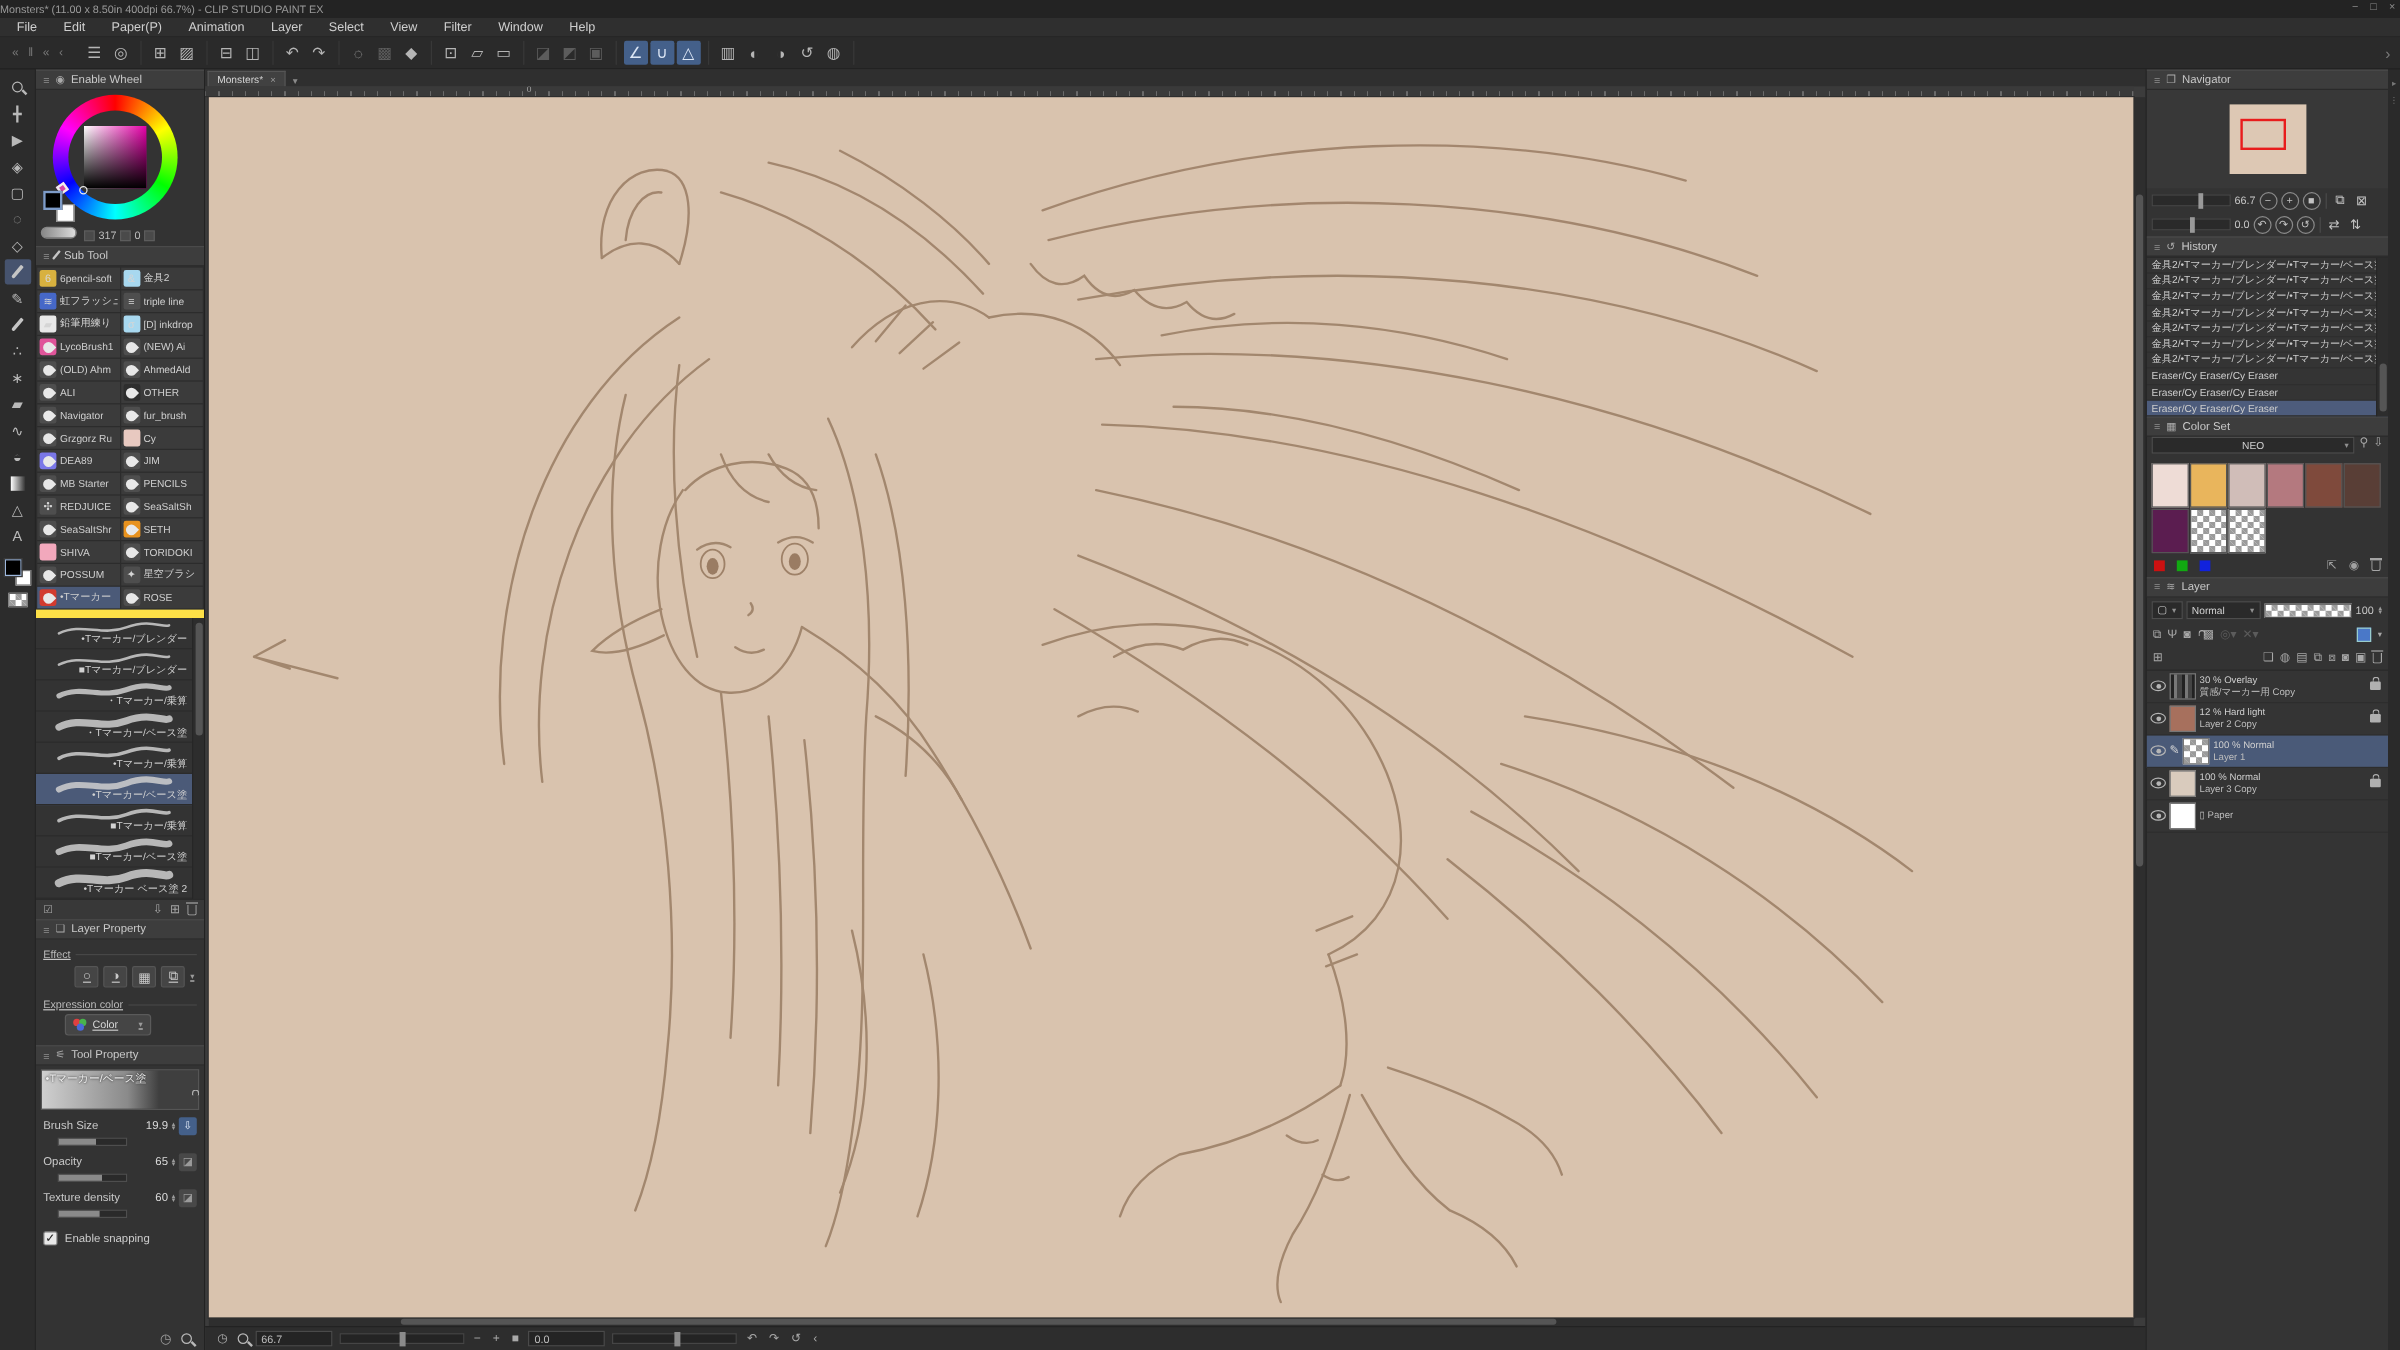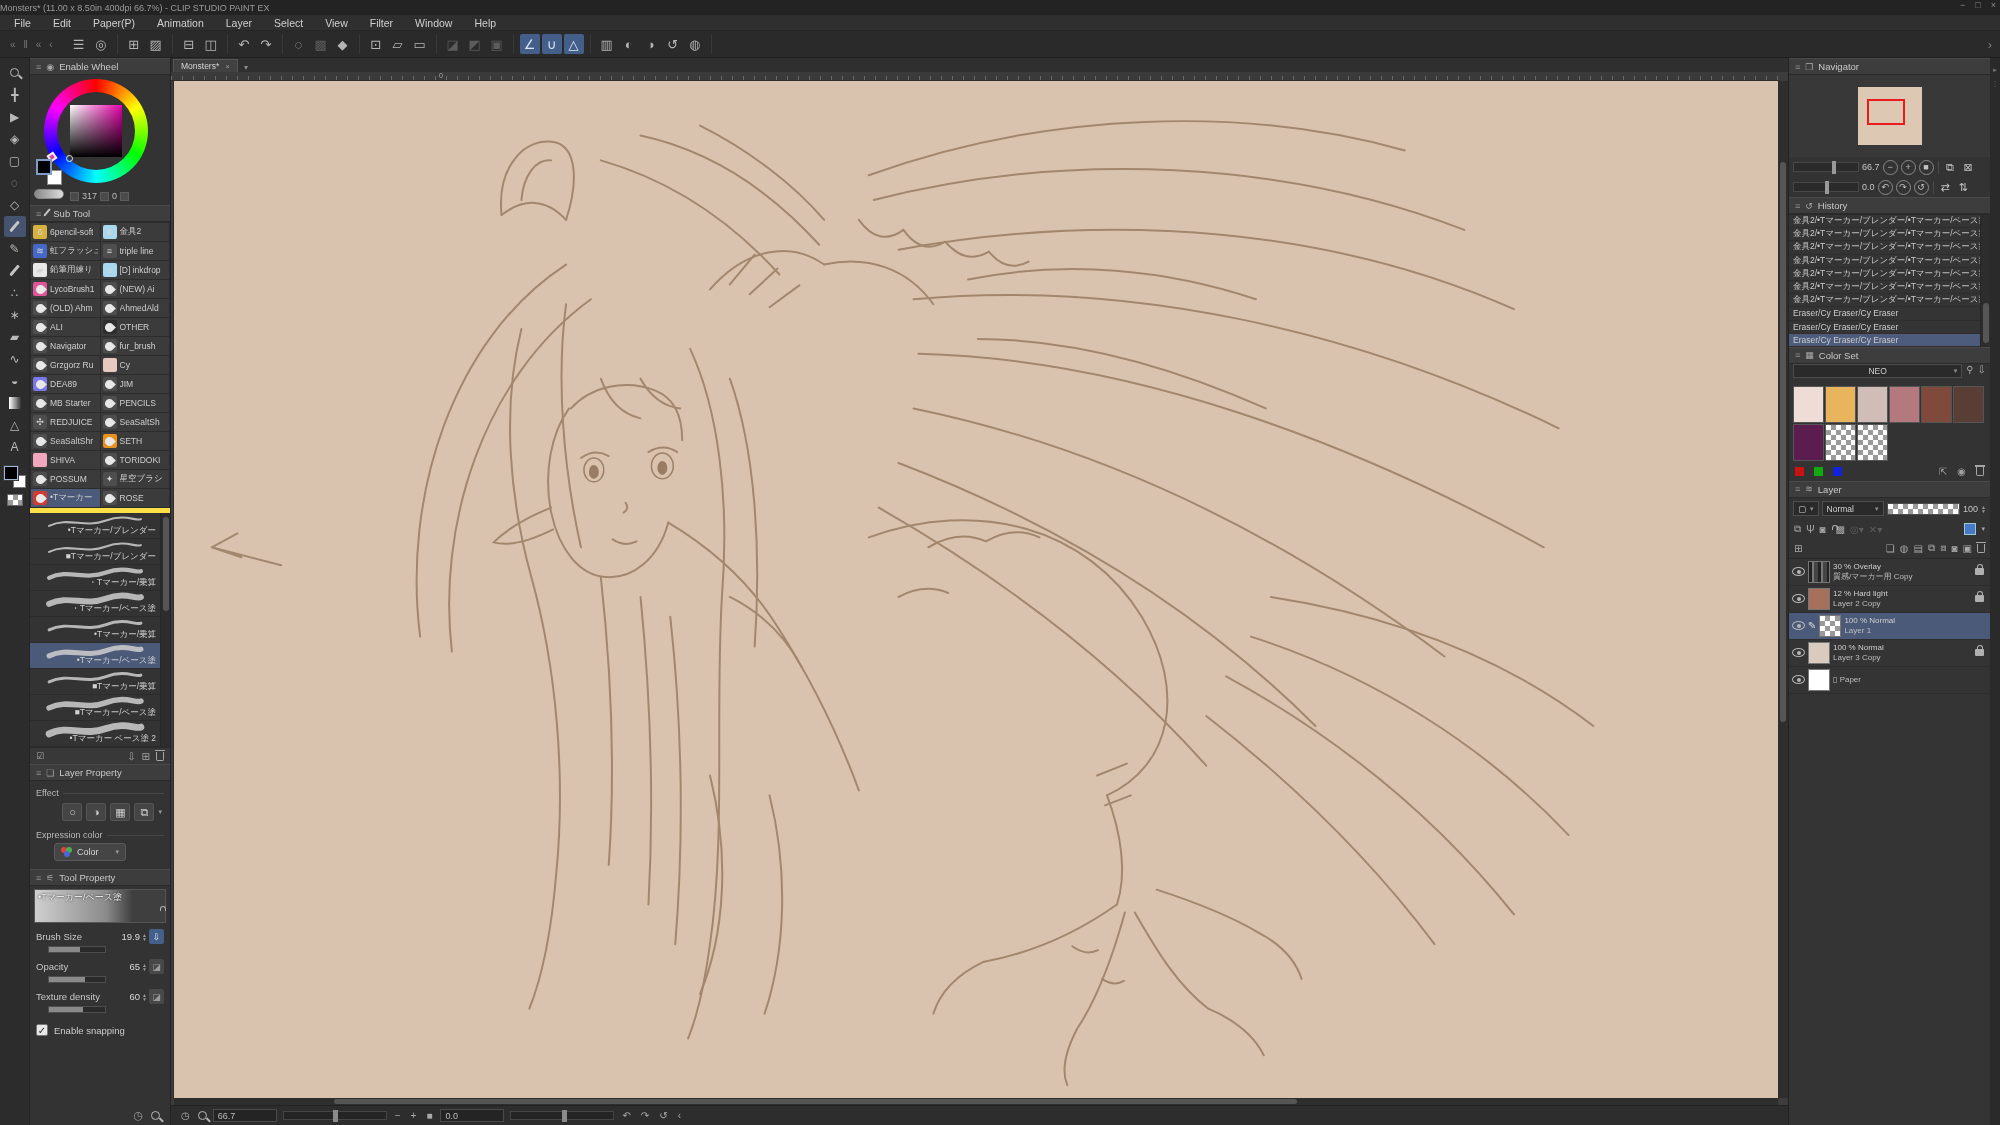--- a/index.html
+++ b/index.html
@@ -67,34 +67,34 @@
   
   .subgrid { flex:none; display:grid; grid-template-columns:1fr 1fr; gap:1px; background:#2c2c2c; padding:1px; }
   .subcell { height:18px; background:#3b3b3b; display:flex; align-items:center; gap:3px; padding:0 2px; overflow:hidden; }
   .subcell.sel { background:#4b5a78; }
   .subcell .ic { flex:none; width:14px; height:14px; border-radius:2px; background:#4e4e4e; color:#d5d5d5;
     display:flex; align-items:center; justify-content:center; font-size:9px; overflow:hidden; }
   .subcell .lb { white-space:nowrap; overflow:hidden; font-size:8.5px; color:#cfcfcf; }
   .nib { display:inline-block; width:9px; height:9px; border-radius:60% 0 55% 55%; background:#e8e8e8; transform:rotate(45deg); }
 
   
-  .strokelist { flex:none; position:relative; background:#333; border-top:5px solid #fde047; }
+  .strokelist { flex:none; position:relative; background:#333; border-top:7px solid #fde047; }
   .strow { height:26px; display:flex; align-items:flex-end; justify-content:flex-end; padding:1px 14px 1px 2px;
     border-bottom:1px solid #2b2b2b; position:relative; }
   .strow svg { position:absolute; left:6px; top:1px; width:118px; height:17px; }
   .strow .lb { font-size:8.5px; color:#d2d2d2; white-space:nowrap; }
   .strow.sel { background:#4b5a78; }
   .vsb { position:absolute; right:0; top:0; width:10px; height:100%; background:#2d2d2d; border-left:1px solid #262626;}
   .vsb .thumb { position:absolute; left:2px; width:6px; background:#555; border-radius:3px; }
   .listfoot { height:17px; flex:none; display:flex; align-items:center; padding:0 6px; gap:6px; color:#a5a5a5;
     background:#383838; border-top:1px solid #2a2a2a; font-size:10px; }
   .listfoot .sp { flex:1; }
 
   
-  .lp-body { flex:none; padding:4px 6px; }
+  .lp-body { flex:none; padding:4px 6px;text-decoration:underline; }
   .grouplab { display:flex; align-items:center; gap:4px; color:#b9b9b9; font-size:9px; margin:3px 0; }
   .grouplab::after { content:""; flex:1; height:1px; background:#474747; }
   .fxrow { display:flex; justify-content:flex-end; gap:4px; padding:2px 2px 6px; color:#c9c9c9; font-size:11px; }
   .fxbtn { width:20px; height:18px; background:#454545; border:1px solid #555; border-radius:2px;
     display:flex; align-items:center; justify-content:center; }
   .colorbtn { margin:2px 0 4px 18px; width:72px; height:18px; background:#454545; border:1px solid #5a5a5a; border-radius:3px;
     display:flex; align-items:center; gap:5px; padding:0 6px; font-size:9px; color:#d8d8d8; }
   .rgbdots { position:relative; width:11px; height:10px; flex:none;}
   .rgbdots i { position:absolute; width:6px; height:6px; border-radius:50%; }
   .rgbdots i:nth-child(1){ background:#e04040; left:0; top:0; }

